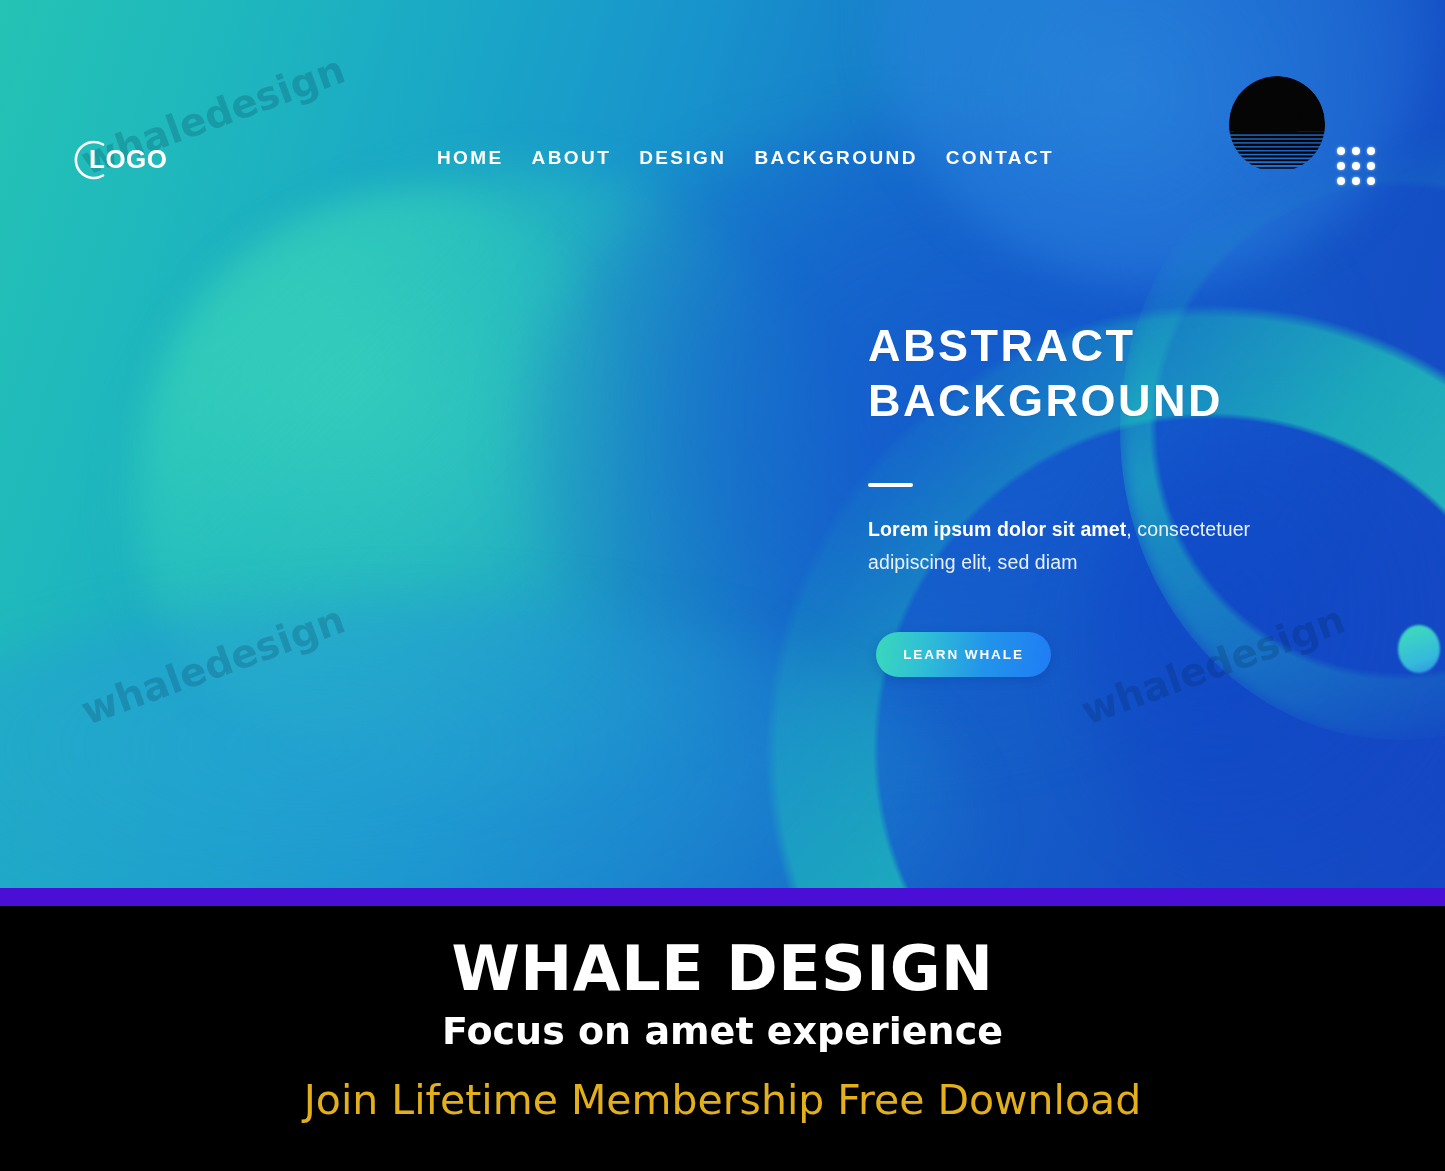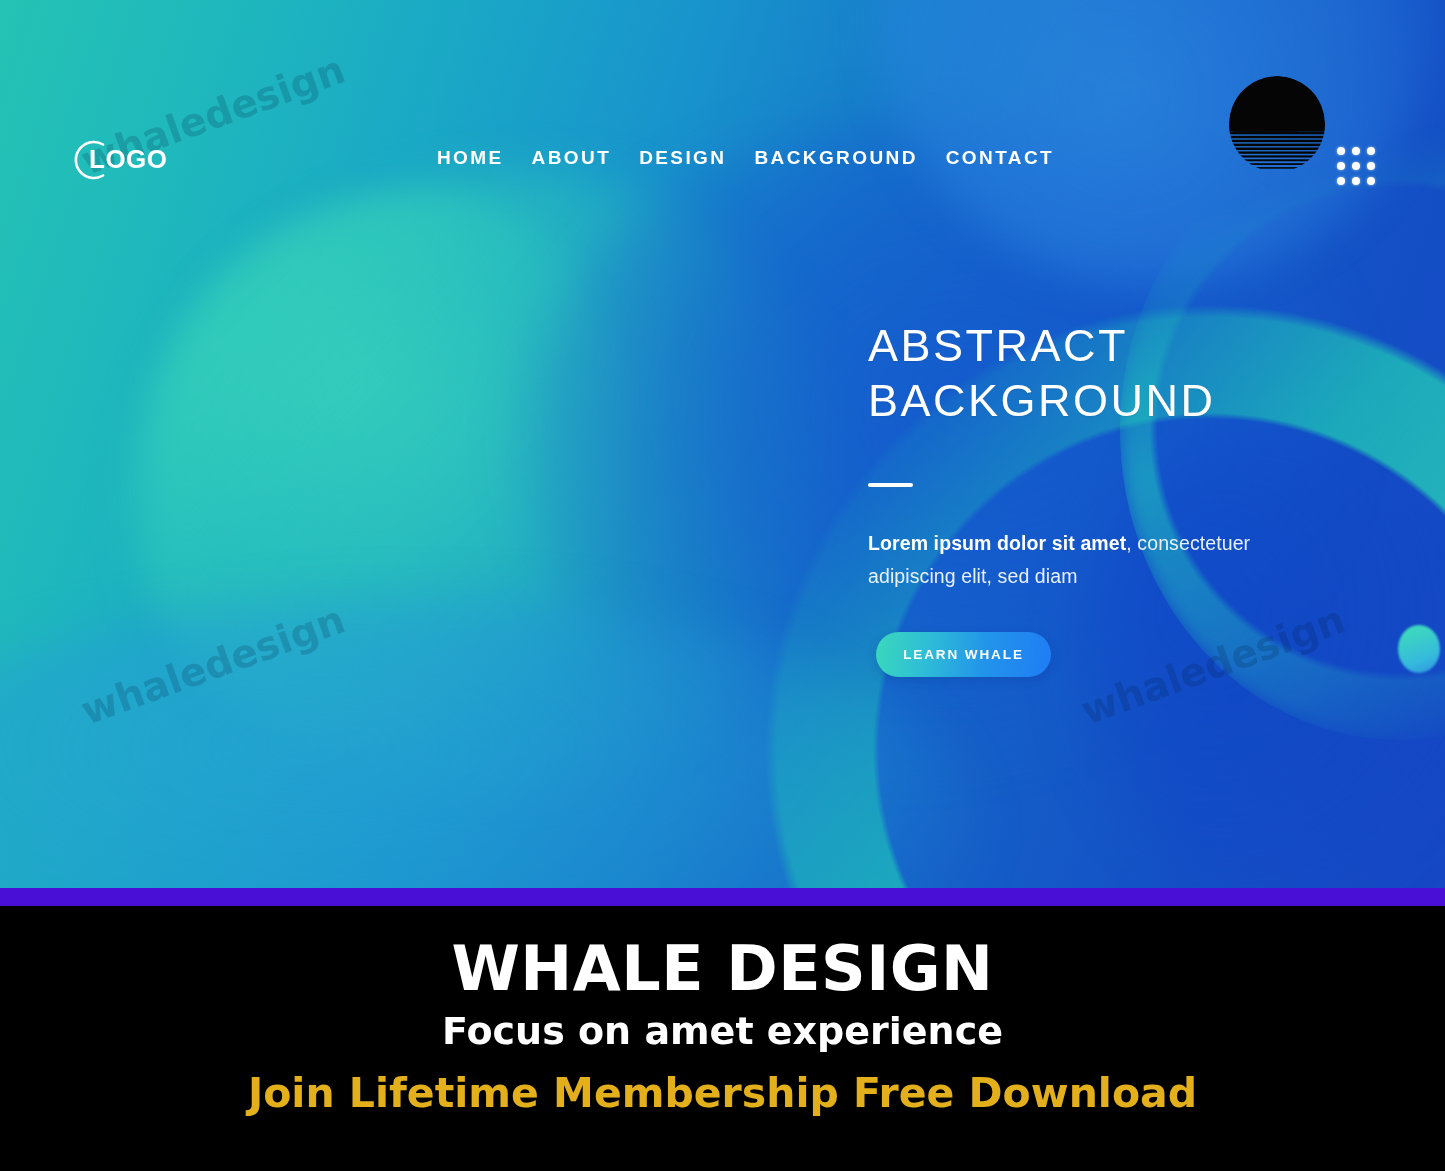--- a/index.html
+++ b/index.html
@@ -263,35 +263,35 @@
   #hero-copy {
     position: absolute;
     left: 868px;
     top: 288px;
     width: 470px;
     z-index: 25;
   }
   #hero-title {
     color: #ffffff;
     font-size: 45px;
-    font-weight: normal;
+    font-weight: bold;
     letter-spacing: 2.5px;
     line-height: 55px;
     white-space: pre-line;
     text-shadow: 0 1px 2px rgba(0,0,0,0.07);
   }
   #hero-rule {
     margin-top: 55px;
     width: 45px;
     height: 4px;
     background: #ffffff;
     border-radius: 2px;
   }
   #hero-sub {
-    margin-top: 40px;
+    margin-top: 26px;
     color: #e8f1fb;
     font-size: 19.5px;
     line-height: 33px;
     letter-spacing: 0.1px;
   }
   #hero-sub b {
     color: #ffffff;
     font-weight: bold;
   }
 
@@ -363,25 +363,25 @@
   #banner-sub {
     margin: 0;
     padding-top: 4px;
     color: #ffffff;
     font-size: 38px;
     font-weight: bold;
     line-height: 46px;
     font-family: "DejaVu Sans", sans-serif;
   }
   #banner-cta {
-    margin: 5px;
+    margin: 12px;
     padding-top: 10px;
     color: #e3b01c;
     font-size: 41px;
-    font-weight: bold;
+    font-weight: normal;
     line-height: 48px;
     font-family: "DejaVu Sans", sans-serif;
   }
 </style>
 </head>
 <body>
 
 <div id="page">
 
   <section id="hero">

